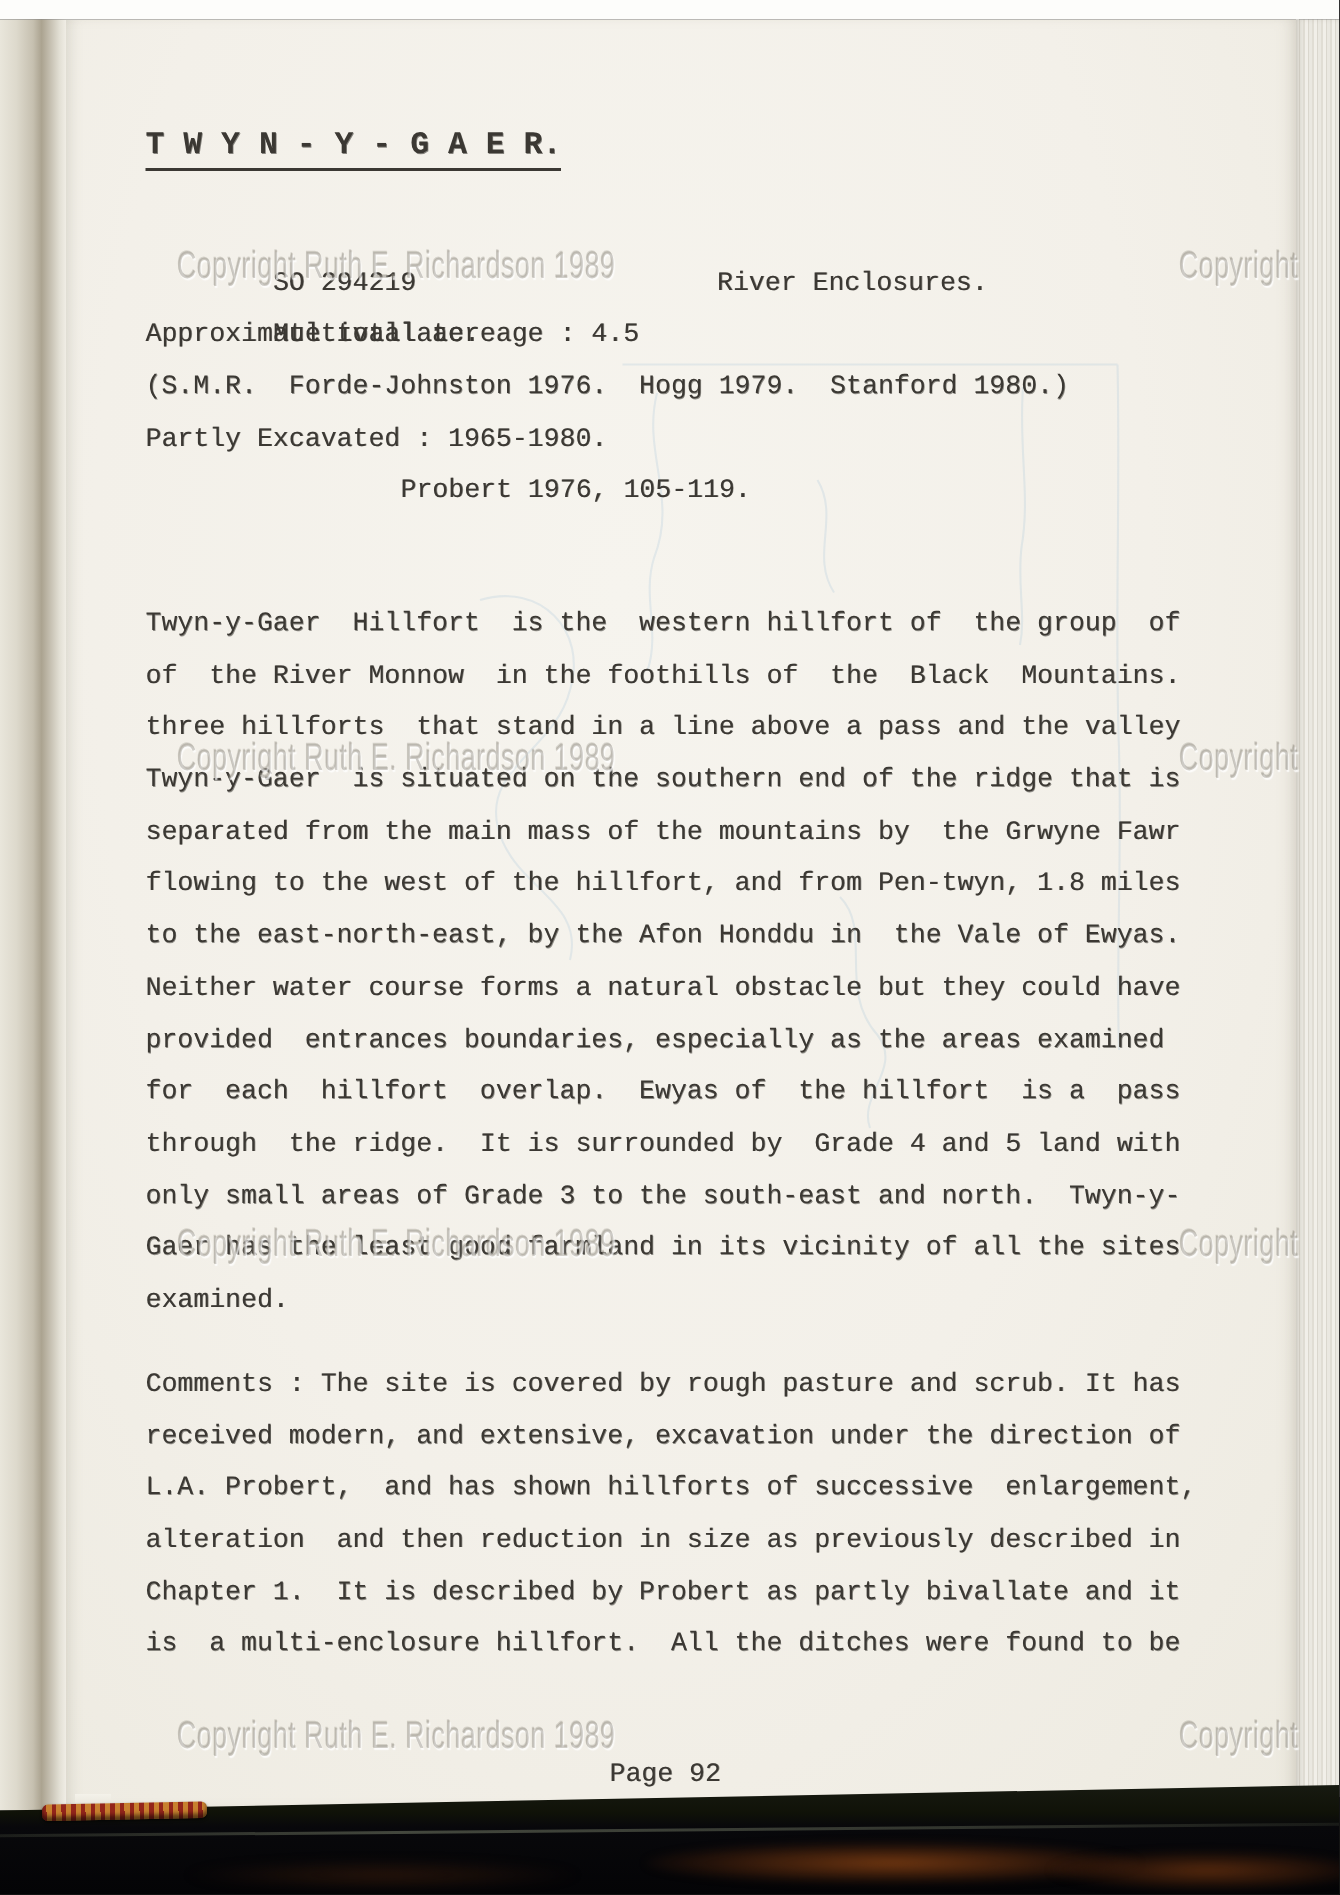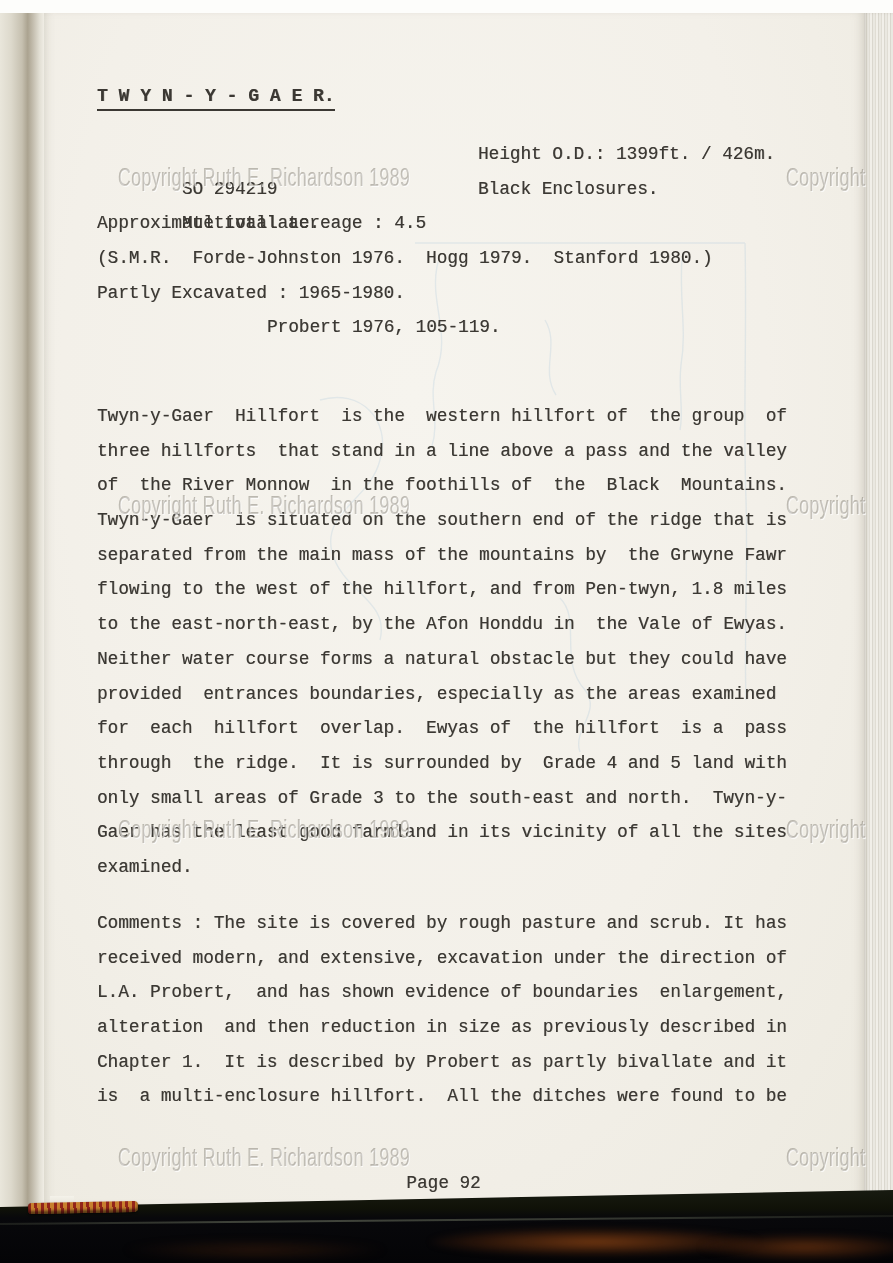--- a/index.html
+++ b/index.html
@@ -26,21 +26,21 @@
   }
   
   .map-bleed{position:absolute;left:0;top:0;z-index:2;opacity:.4;}
   
   .text-layer{position:absolute;left:0;top:0;width:893px;height:1263px;z-index:3;color:#3b3833;}
   .tline{
     position:relative;white-space:pre;font-size:17.7px;line-height:34.7px;height:34.7px;
     text-shadow:.45px .35px 0 rgba(59,56,51,.55);
   }
   .title-line{
-    position:absolute;left:97px;top:86px;font-size:18px;font-weight:bold;white-space:pre;
+    position:absolute;left:97px;top:86px;font-size:21px;font-weight:bold;white-space:pre;
     text-shadow:.5px .4px 0 rgba(59,56,51,.6);
   }
   .title-line .u{border-bottom:2px solid #3b3833;padding-bottom:3px;}
   .hdr{position:absolute;left:97px;top:137px;width:700px;}
   .rcol{position:absolute;left:381px;top:0;white-space:pre;}
   .indent-probert{padding-left:170px;}
   .para1{position:absolute;left:97px;top:399px;width:720px;}
   .para2{position:absolute;left:97px;top:906px;width:720px;}
   .pagenum{position:absolute;left:97px;top:1166px;width:693px;text-align:center;}
   
@@ -105,53 +105,52 @@
     </g>
   </svg>
 
   <div class="text-layer">
 
     <div class="title-line"><span class="u">T W Y N - Y - G A E R.</span></div>
 
     <div class="hdr">
       <div class="tline">
         <span>SO 294219</span>
-        <span class="rcol">Height O.D.: 1399ft. / 426m.</span>
       </div>
       <div class="tline">
         <span>Multivallate.</span>
-        <span class="rcol">Black Enclosures.</span>
+        <span class="rcol">River Enclosures.</span>
       </div>
       <div class="tline">Approximate total acreage : 4.5</div>
       <div class="tline">(S.M.R.  Forde-Johnston 1976.  Hogg 1979.  Stanford 1980.)</div>
       <div class="tline">Partly Excavated : 1965-1980.</div>
       <div class="tline indent-probert">Probert 1976, 105-119.</div>
     </div>
 
     <div class="para1">
       <div class="tline">Twyn-y-Gaer  Hillfort  is the  western hillfort of  the group  of</div>
+      <div class="tline">of  the River Monnow  in the foothills of  the  Black  Mountains.</div>
       <div class="tline">three hillforts  that stand in a line above a pass and the valley</div>
-      <div class="tline">of  the River Monnow  in the foothills of  the  Black  Mountains.</div>
       <div class="tline">Twyn-y-Gaer  is situated on the southern end of the ridge that is</div>
       <div class="tline">separated from the main mass of the mountains by  the Grwyne Fawr</div>
       <div class="tline">flowing to the west of the hillfort, and from Pen-twyn, 1.8 miles</div>
       <div class="tline">to the east-north-east, by the Afon Honddu in  the Vale of Ewyas.</div>
       <div class="tline">Neither water course forms a natural obstacle but they could have</div>
       <div class="tline">provided  entrances boundaries, especially as the areas examined</div>
       <div class="tline">for  each  hillfort  overlap.  Ewyas of  the hillfort  is a  pass</div>
       <div class="tline">through  the ridge.  It is surrounded by  Grade 4 and 5 land with</div>
       <div class="tline">only small areas of Grade 3 to the south-east and north.  Twyn-y-</div>
       <div class="tline">Gaer has the least good farmland in its vicinity of all the sites</div>
       <div class="tline">examined.</div>
     </div>
 
     <div class="para2">
       <div class="tline">Comments : The site is covered by rough pasture and scrub. It has</div>
       <div class="tline">received modern, and extensive, excavation under the direction of</div>
-      <div class="tline">L.A. Probert,  and has shown evidence of boundaries  enlargement,</div>
+      <div class="tline">L.A. Probert,  and has shown hillforts of successive  enlargement,</div>
       <div class="tline">alteration  and then reduction in size as previously described in</div>
       <div class="tline">Chapter 1.  It is described by Probert as partly bivallate and it</div>
       <div class="tline">is  a multi-enclosure hillfort.  All the ditches were found to be</div>
     </div>
 
     <div class="tline pagenum">Page 92</div>
   </div>
 
   <div class="wm wm-r1">Copyright Ruth E. Richardson 1989</div>
   <div class="wm wmf-r1">Copyright</div>

